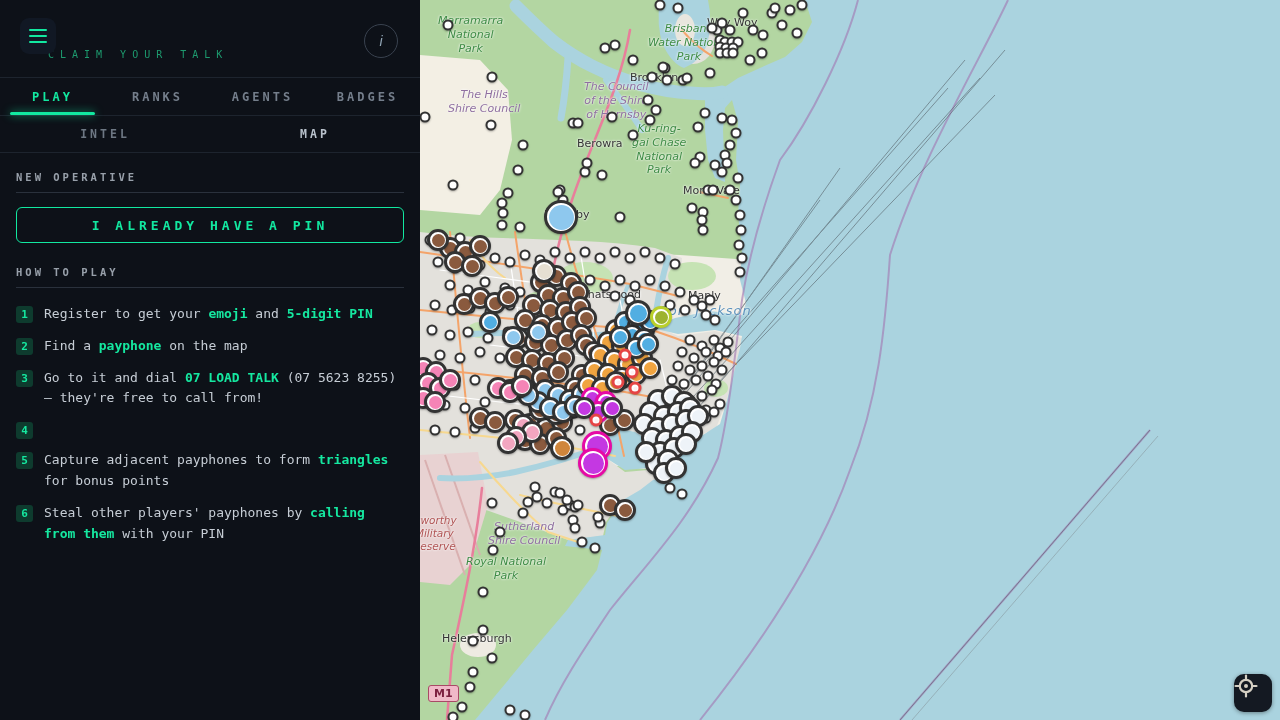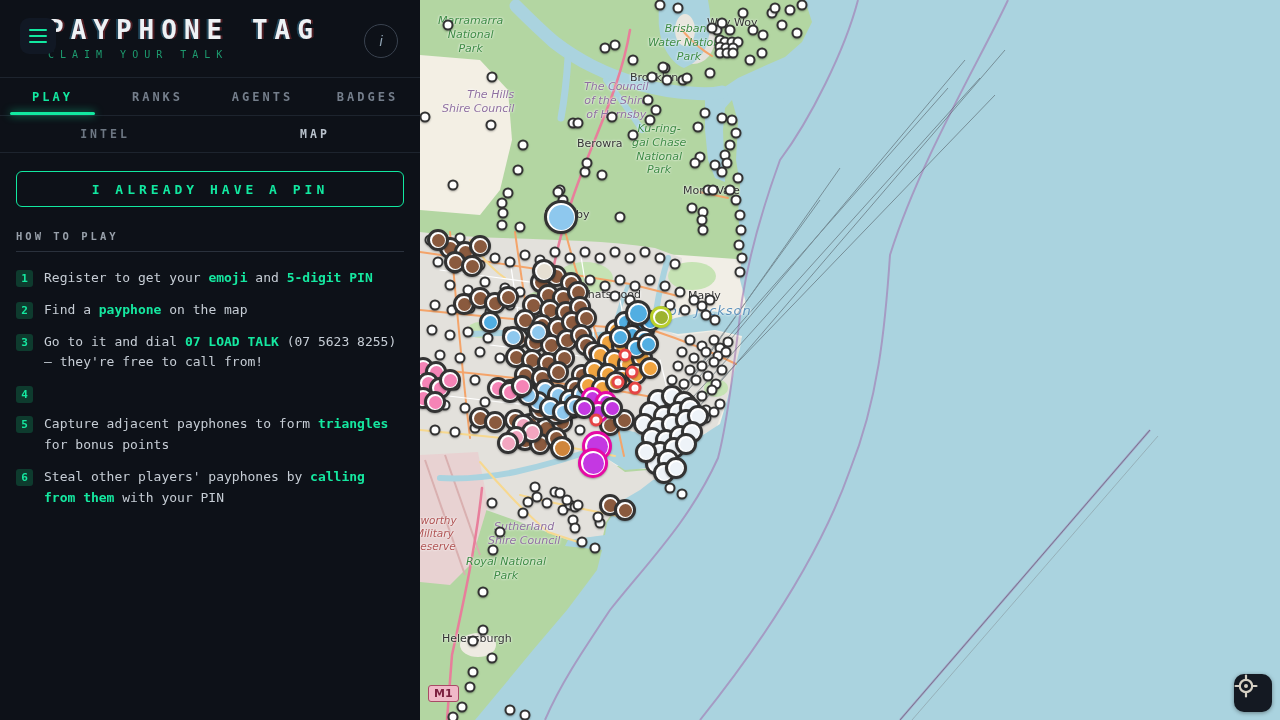--- a/index.html
+++ b/index.html
@@ -56,21 +56,20 @@
   .locate{position:absolute;right:8px;bottom:8px;width:38px;height:38px;border-radius:10px;background:#141922;border:none;
        display:flex;align-items:center;justify-content:center;cursor:pointer;box-shadow:0 1px 4px rgba(0,0,0,.4);}
 </style>
 </head>
 <body>
 
 <div class="app">
 
   <aside class="sidebar">
     <div class="hdr">
-      <div class="title">PAYPHONE TAG</div>
       <div class="subtitle">CLAIM YOUR TALK</div>
       <button class="burger" aria-label="menu">
         <i></i>
           <i></i>
           <i></i>
       </button>
       <button class="info">
         <span>i</span>
       </button>
     </div>
@@ -78,20 +77,21 @@
         <div class="tab active">PLAY</div>
         <div class="tab">RANKS</div>
         <div class="tab">AGENTS</div>
         <div class="tab">BADGES</div>
       </nav>
     <nav class="subtabs" id="subtabs">
         <div class="subtab">INTEL</div>
         <div class="subtab active">MAP</div>
       </nav>
     <div class="panel">
+      <div class="sec">NEW OPERATIVE</div>
       <button class="btn-outline">I ALREADY HAVE A PIN</button>
       <div class="sec mt">HOW TO PLAY</div>
       <ol class="steps" id="steps">
           <li class="step">
             <span class="num">1</span>
             <span class="stext"><span>Register to get your </span><span class="hl">emoji</span><span> and </span><span class="hl">5-digit PIN</span></span>
           </li>
           <li class="step">
             <span class="num">2</span>
             <span class="stext"><span>Find a </span><span class="hl">payphone</span><span> on the map</span></span>
@@ -212,21 +212,21 @@
 
     <div class="layer" id="labels">
         <div class="lbl park" style="left: 18px; top: 14px;">Marramarra
 National
 Park</div>
         <div class="lbl park" style="left: 228px; top: 22px;">Brisbane
 Water National
 Park</div>
         <div class="lbl town" style="left: 287px; top: 16px;">Woy Woy</div>
         <div class="lbl town" style="left: 210px; top: 71px;">Brooklyn</div>
-        <div class="lbl admin" style="left: 22px; top: 88px; text-align: right;">The Hills
+        <div class="lbl admin" style="left: 28px; top: 88px;">The Hills
 Shire Council</div>
         <div class="lbl admin" style="left: 132px; top: 80px; margin-left: 32px;">The Council
 of the Shire
 of Hornsby</div>
         <div class="lbl town" style="left: 157px; top: 137px;">Berowra</div>
         <div class="lbl park" style="left: 212px; top: 122px;">Ku-ring-
 gai Chase
 National
 Park</div>
         <div class="lbl town" style="left: 263px; top: 184px;">Mona Vale</div>

